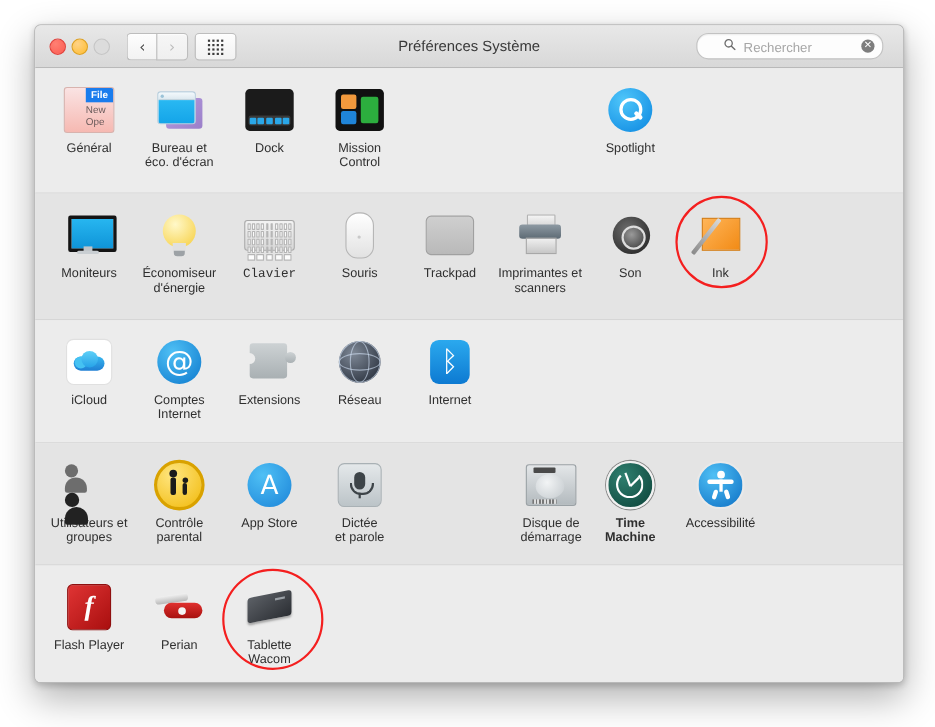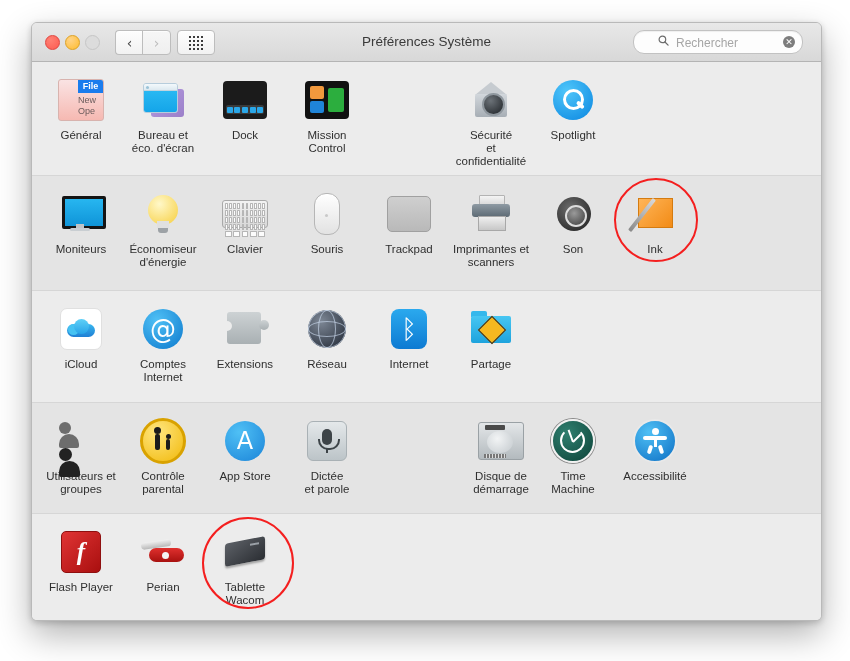--- a/index.html
+++ b/index.html
@@ -415,31 +415,20 @@
                 <div class="w1"></div>
                 <div class="w2"></div>
                 <div class="w3"></div>
               </div>
           </div>
           <div class="cap">Mission
 Control</div>
         </div>
 
 
-        <div class="cell" style="left:418px; top:13px;">
-          <div class="icon-slot">
-            <div class="ic ic-security">
-                <div class="roof"></div>
-                <div class="base"></div>
-                <div class="lens"></div>
-              </div>
-          </div>
-          <div class="cap">Sécurité
-et confidentialité</div>
-        </div>
 
         <div class="cell" style="left:500px; top:13px;">
           <div class="icon-slot">
             <div class="ic ic-spot">
                 <div class="g"></div>
                 <div class="h"></div>
               </div>
           </div>
           <div class="cap">Spotlight</div>
         </div>
@@ -463,21 +452,21 @@
             <div class="ic ic-bulb">
                 <div class="glass"></div>
                 <div class="neck"></div>
                 <div class="base"></div>
               </div>
           </div>
           <div class="cap">Économiseur
 d'énergie</div>
         </div>
 
-        <div class="cell" style="left:172px; top:13px;">
+        <div class="cell" style="left:172px; top:13px;font-family:Liberation Mono, monospace;">
           <div class="icon-slot">
             <div class="ic ic-kb">
               <div class="krow">
                   <i></i>
                   <i></i>
                   <i></i>
                   <i></i>
                   <i></i>
                   <i></i>
                   <i></i>
@@ -628,30 +617,20 @@
 
         <div class="cell" style="left:336px; top:13px;">
           <div class="icon-slot">
             <div class="ic ic-bt">
                 <span>ᛒ</span>
               </div>
           </div>
           <div class="cap">Internet</div>
         </div>
 
-        <div class="cell" style="left:418px; top:13px;">
-          <div class="icon-slot">
-            <div class="ic ic-share">
-                <div class="tab"></div>
-                <div class="body"></div>
-                <div class="dia"></div>
-              </div>
-          </div>
-          <div class="cap">Partage</div>
-        </div>
       </div>
 
       <div class="pref-row alt" style="height:110px;">
         <div class="cell" style="left:8px; top:13px;">
           <div class="icon-slot">
             <div class="ic ic-users">
                 <div class="h2"></div>
                 <div class="b2"></div>
                 <div class="h1"></div>
                 <div class="b1"></div>
@@ -701,21 +680,21 @@
             <div class="ic ic-disk">
                 <div class="plat"></div>
                 <div class="lbl"></div>
                 <div class="conn"></div>
               </div>
           </div>
           <div class="cap">Disque de
 démarrage</div>
         </div>
 
-        <div class="cell" style="left:500px; top:13px;">
+        <div class="cell" style="left:500px; top:13px;font-weight:bold;">
           <div class="icon-slot">
             <div class="ic ic-tm">
                 <div class="f"></div>
                 <div class="hh2"></div>
                 <div class="mm2"></div>
               </div>
           </div>
           <div class="cap">Time
 Machine</div>
         </div>

